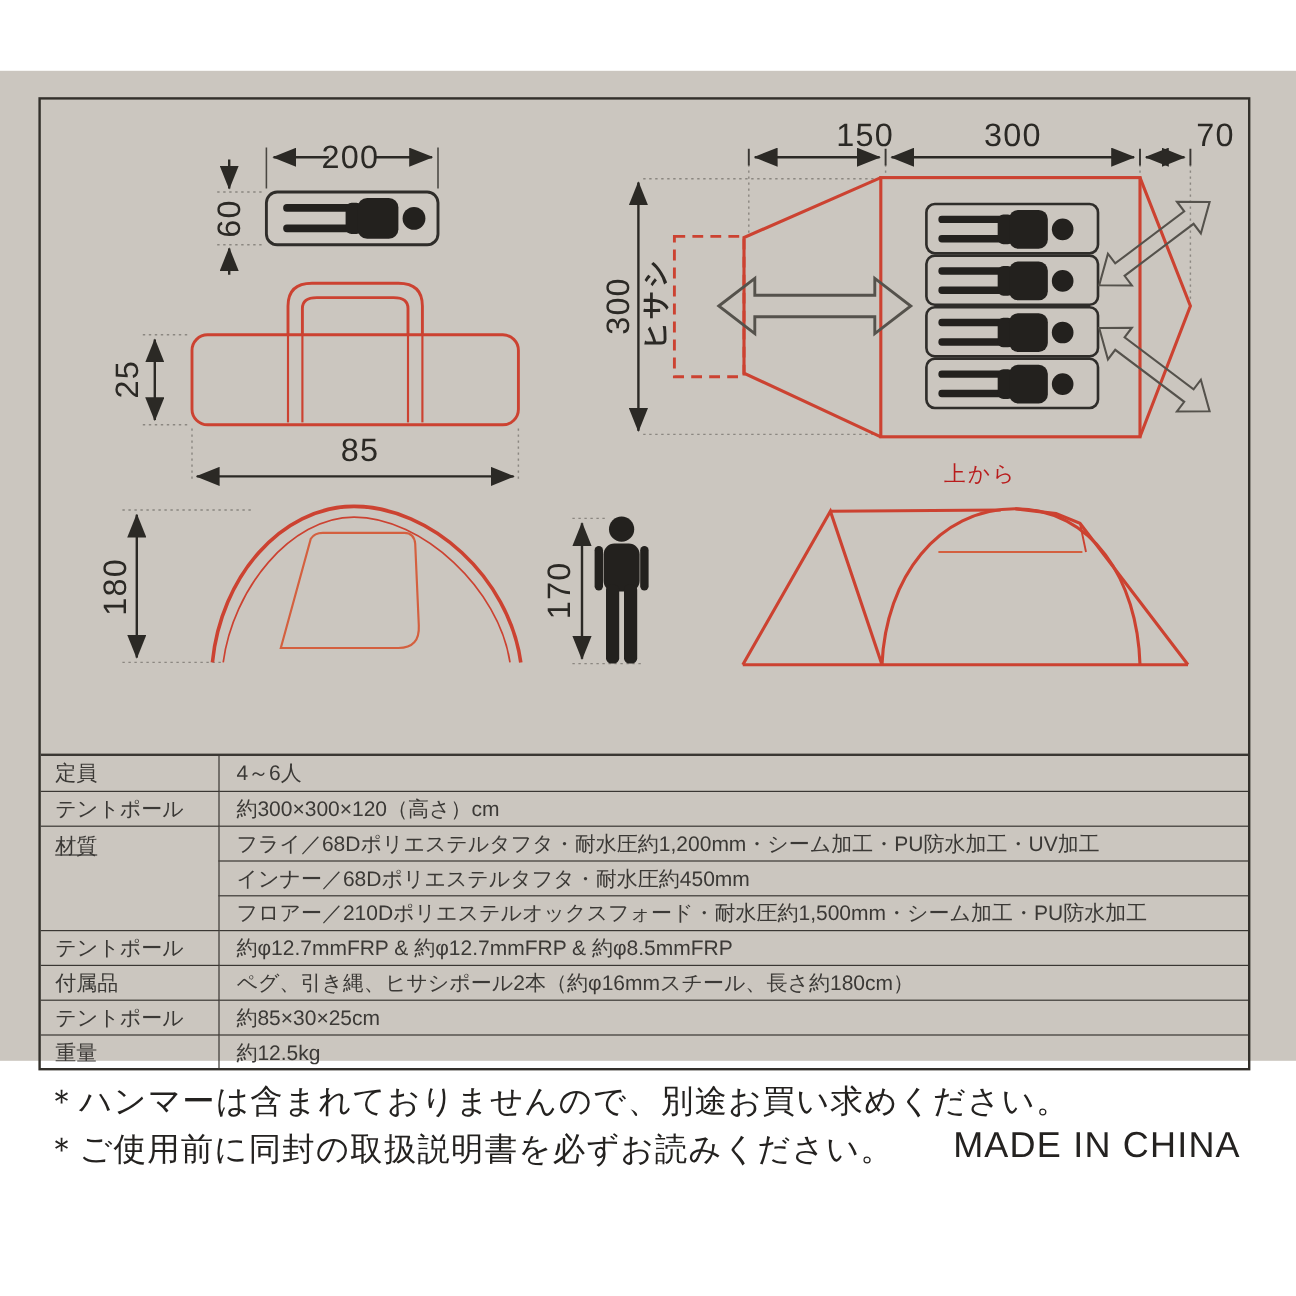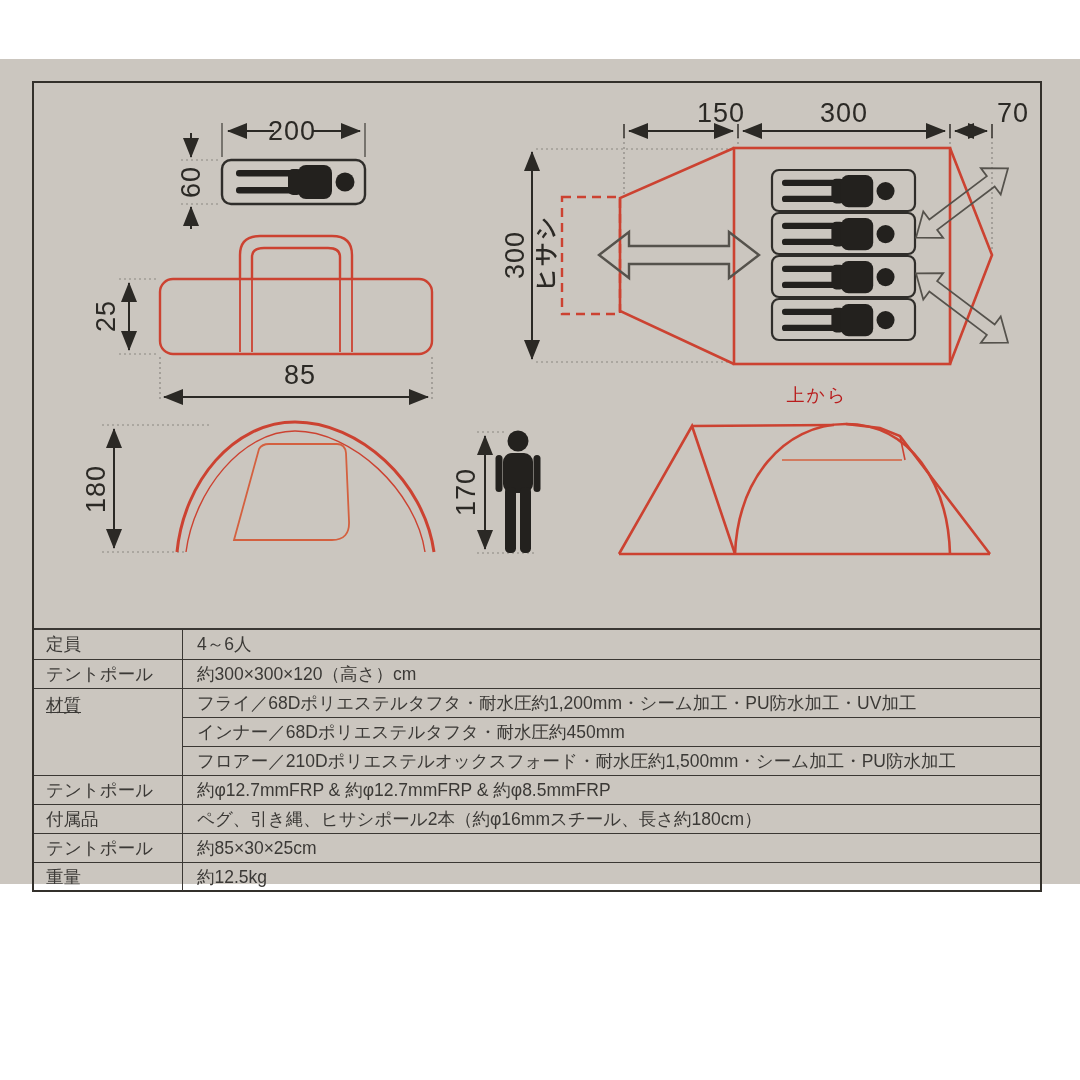--- a/index.html
+++ b/index.html
@@ -210,14 +210,19 @@
           </tr>
           <tr>
             <th>重量</th>
             <td>約12.5kg</td>
           </tr>
         </tbody>
           </table>
       </div>
     </div>
 
+    <div class="notes">
+      <div class="note-line">＊ハンマーは含まれておりませんので、別途お買い求めください。</div>
+      <div class="note-line">＊ご使用前に同封の取扱説明書を必ずお読みください。</div>
+      <div class="made-in">MADE IN CHINA</div>
+    </div>
   </div>
 </div>
 
 </body></html>

